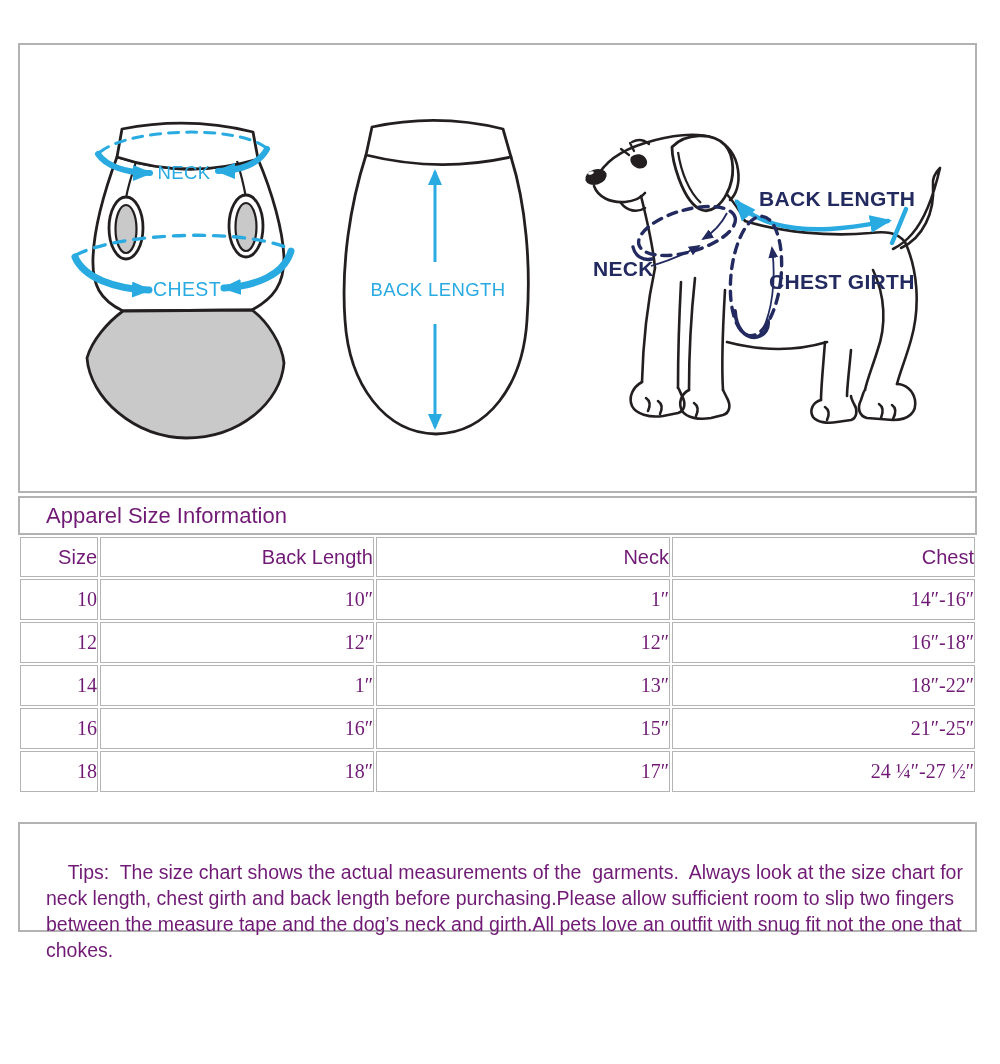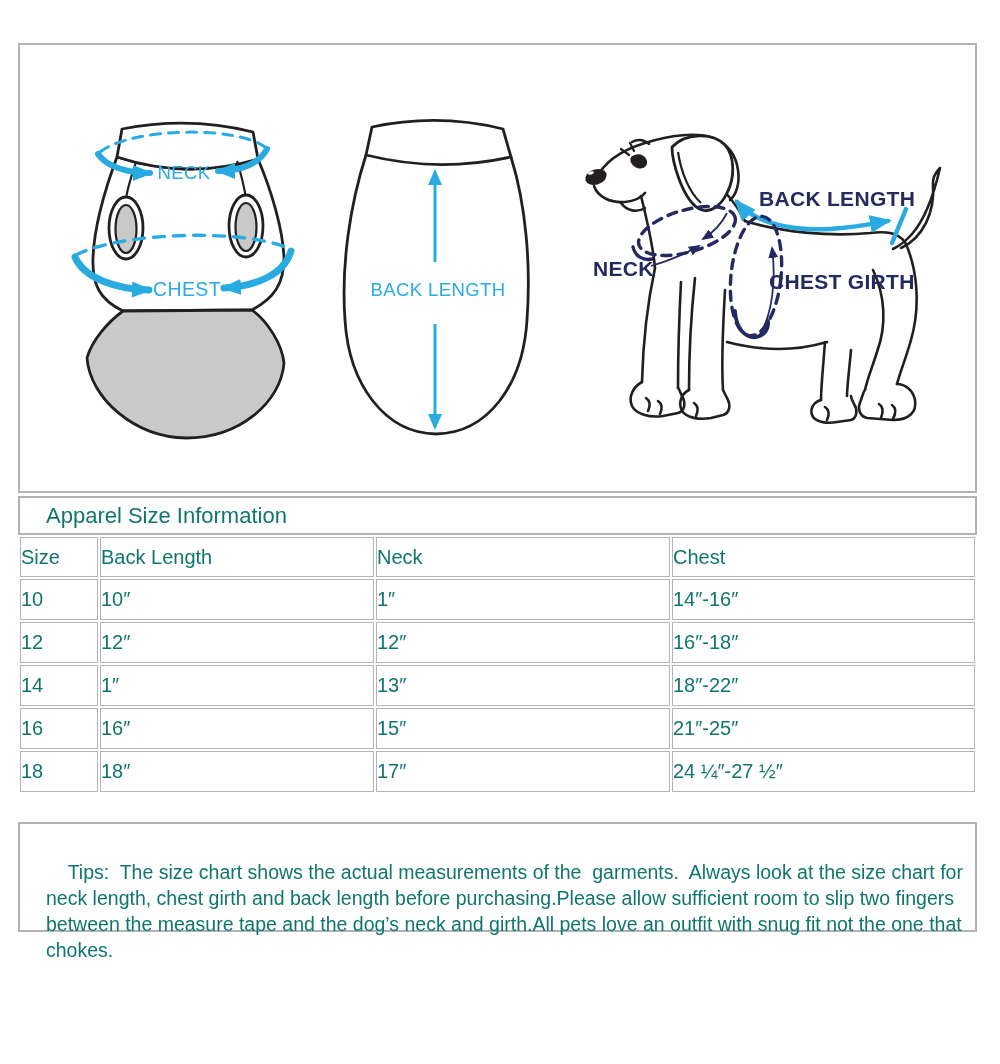--- a/index.html
+++ b/index.html
@@ -1,27 +1,27 @@
 <!DOCTYPE html>
 <html><head>
 <meta charset="utf-8">
 <style>
   html,body{margin:0;padding:0;background:#fff;}
   .canvas{
     position:relative;width:1000px;height:1064px;background:#fff;overflow:hidden;
-    font-family:"Liberation Sans","DejaVu Sans",sans-serif;color:#0f766e;
+    font-family:"Liberation Sans","DejaVu Sans",sans-serif;color:#701a75;
   }
   .frame{position:absolute;box-sizing:border-box;border:2px solid #b2b2b2;background:#fff;}
   .illus{left:18px;top:43px;width:959px;height:450px;}
   .titlebar{left:18px;top:496px;width:959px;height:39px;line-height:36px;font-size:22px;padding-left:26px;}
   .sizetable{position:absolute;left:18px;top:535px;width:959px;border-collapse:separate;border-spacing:2px;table-layout:fixed;}
-  .sizetable td,.sizetable th{border:1.5px solid #b4b4b4;text-align:left;vertical-align:middle;
+  .sizetable td,.sizetable th{border:1.5px solid #b4b4b4;text-align:right;vertical-align:middle;
     font-size:20px;font-weight:400;padding:0;background:#fff;}
   .sizetable th{height:38px;}
-  .sizetable td{height:39px;}
+  .sizetable td{height:39px;font-family:Liberation Serif, serif;}
   .tipsbox{left:18px;top:822px;width:959px;height:110px;padding:9px 12px 9px 26px;
     font-size:19.5px;line-height:26px;white-space:pre-wrap;}
   svg{position:absolute;overflow:visible;}
   svg text{font-family:"Liberation Sans","DejaVu Sans",sans-serif;}
   .blue-label{fill:#29abe2;font-size:18.5px;letter-spacing:.4px;}
   .navy-label{fill:#232a60;font-size:21px;font-weight:700;letter-spacing:.3px;}
 </style>
 </head>
 <body>
 

